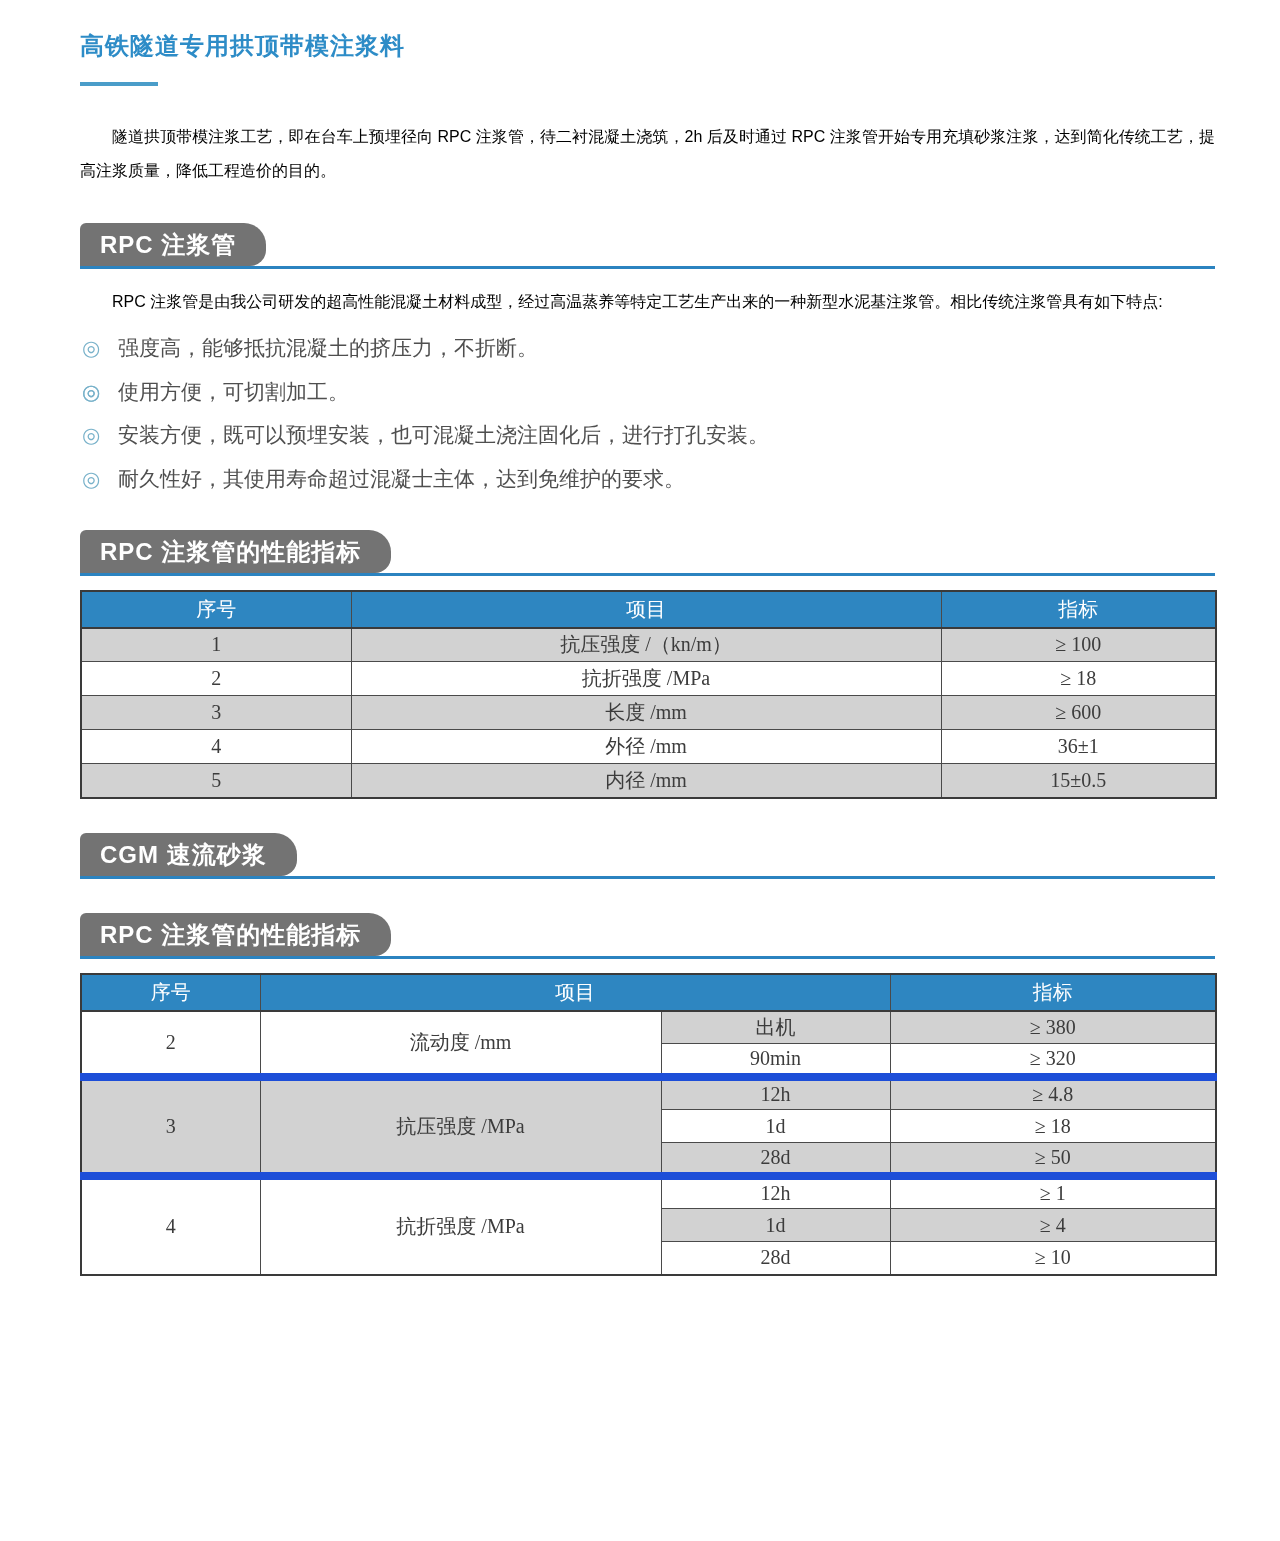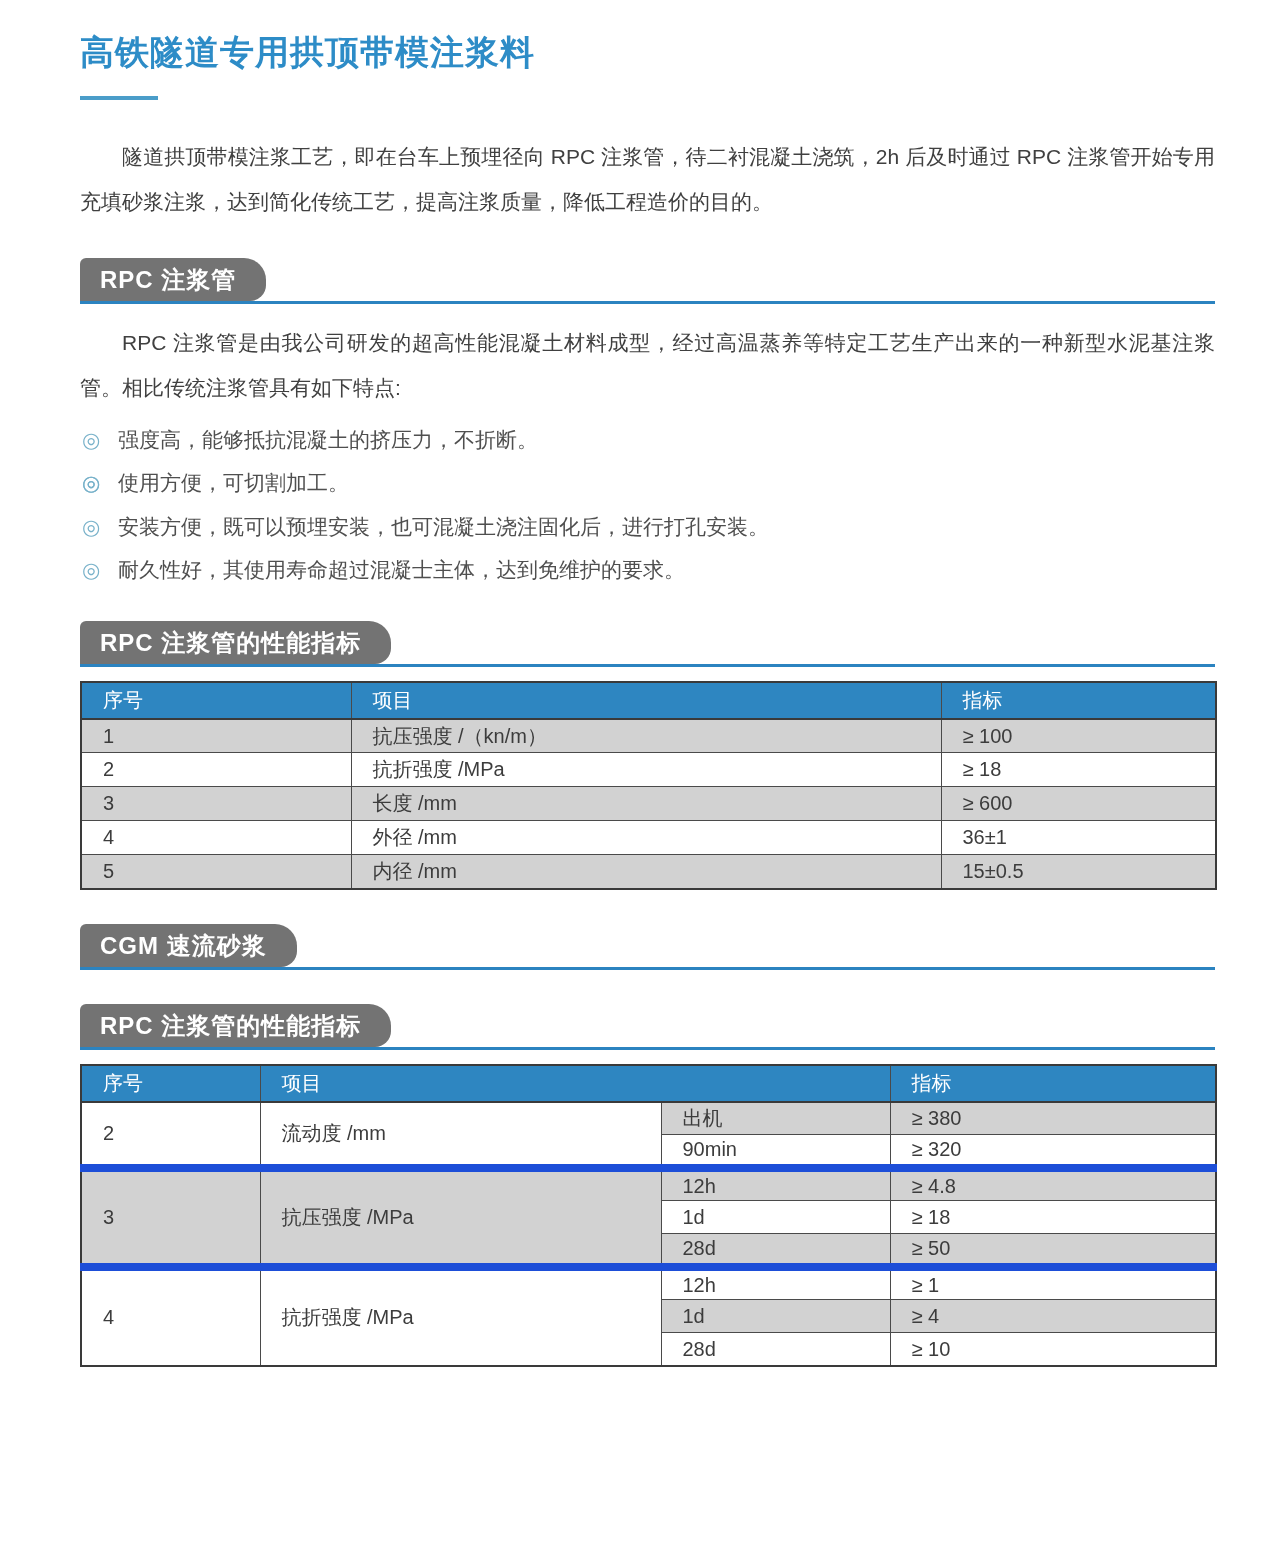--- a/index.html
+++ b/index.html
@@ -8,39 +8,39 @@
     width: 1280px;
     min-height: 1541px;
     font-family: "Liberation Sans", "DejaVu Sans", sans-serif;
     color: #4a4a4a;
     position: relative;
   }
   .content { padding: 30px 65px 20px 80px; }
 
   
   .page-title {
-    font-size: 34px;
+    font-size: 24px;
     font-weight: bold;
     color: #2d8cc7;
     letter-spacing: 1px;
   }
   .title-underline {
     width: 78px;
     height: 4px;
     background: #4a9dc9;
     margin-top: 20px;
   }
 
   
   .para {
-    font-size: 21px;
+    font-size: 16px;
     line-height: 2.15;
     text-align: justify;
     text-indent: 2em;
-    color: #404040;
+    color: #000000;
   }
   .intro-para { margin-top: 34px; }
 
   
   .section-header {
     margin-top: 34px;
     border-bottom: 3px solid #2b83c0;
     line-height: 0;
   }
   .section-tab {
@@ -78,25 +78,26 @@
     border-collapse: collapse;
     width: 1135px;
     table-layout: fixed;
     font-size: 20px;
     color: #3c3c3c;
     border: 2px solid #3a3a3a;
   }
   .spec-table { margin-top: 14px; }
   th, td {
     border: 1px solid #4a4a4a;
-    text-align: left;
+    text-align: center;
     vertical-align: middle;
     padding: 0 21px;
     overflow: hidden;
     white-space: nowrap;
+    font-family: Liberation Serif, serif;
   }
   th {
     background: #2e86c1;
     color: #ffffff;
     font-weight: normal;
     height: 37px;
     border-bottom: 2px solid #3a3a3a;
   }
   .t1 td { height: 34px; }
   .t2 td { height: 33px; }

